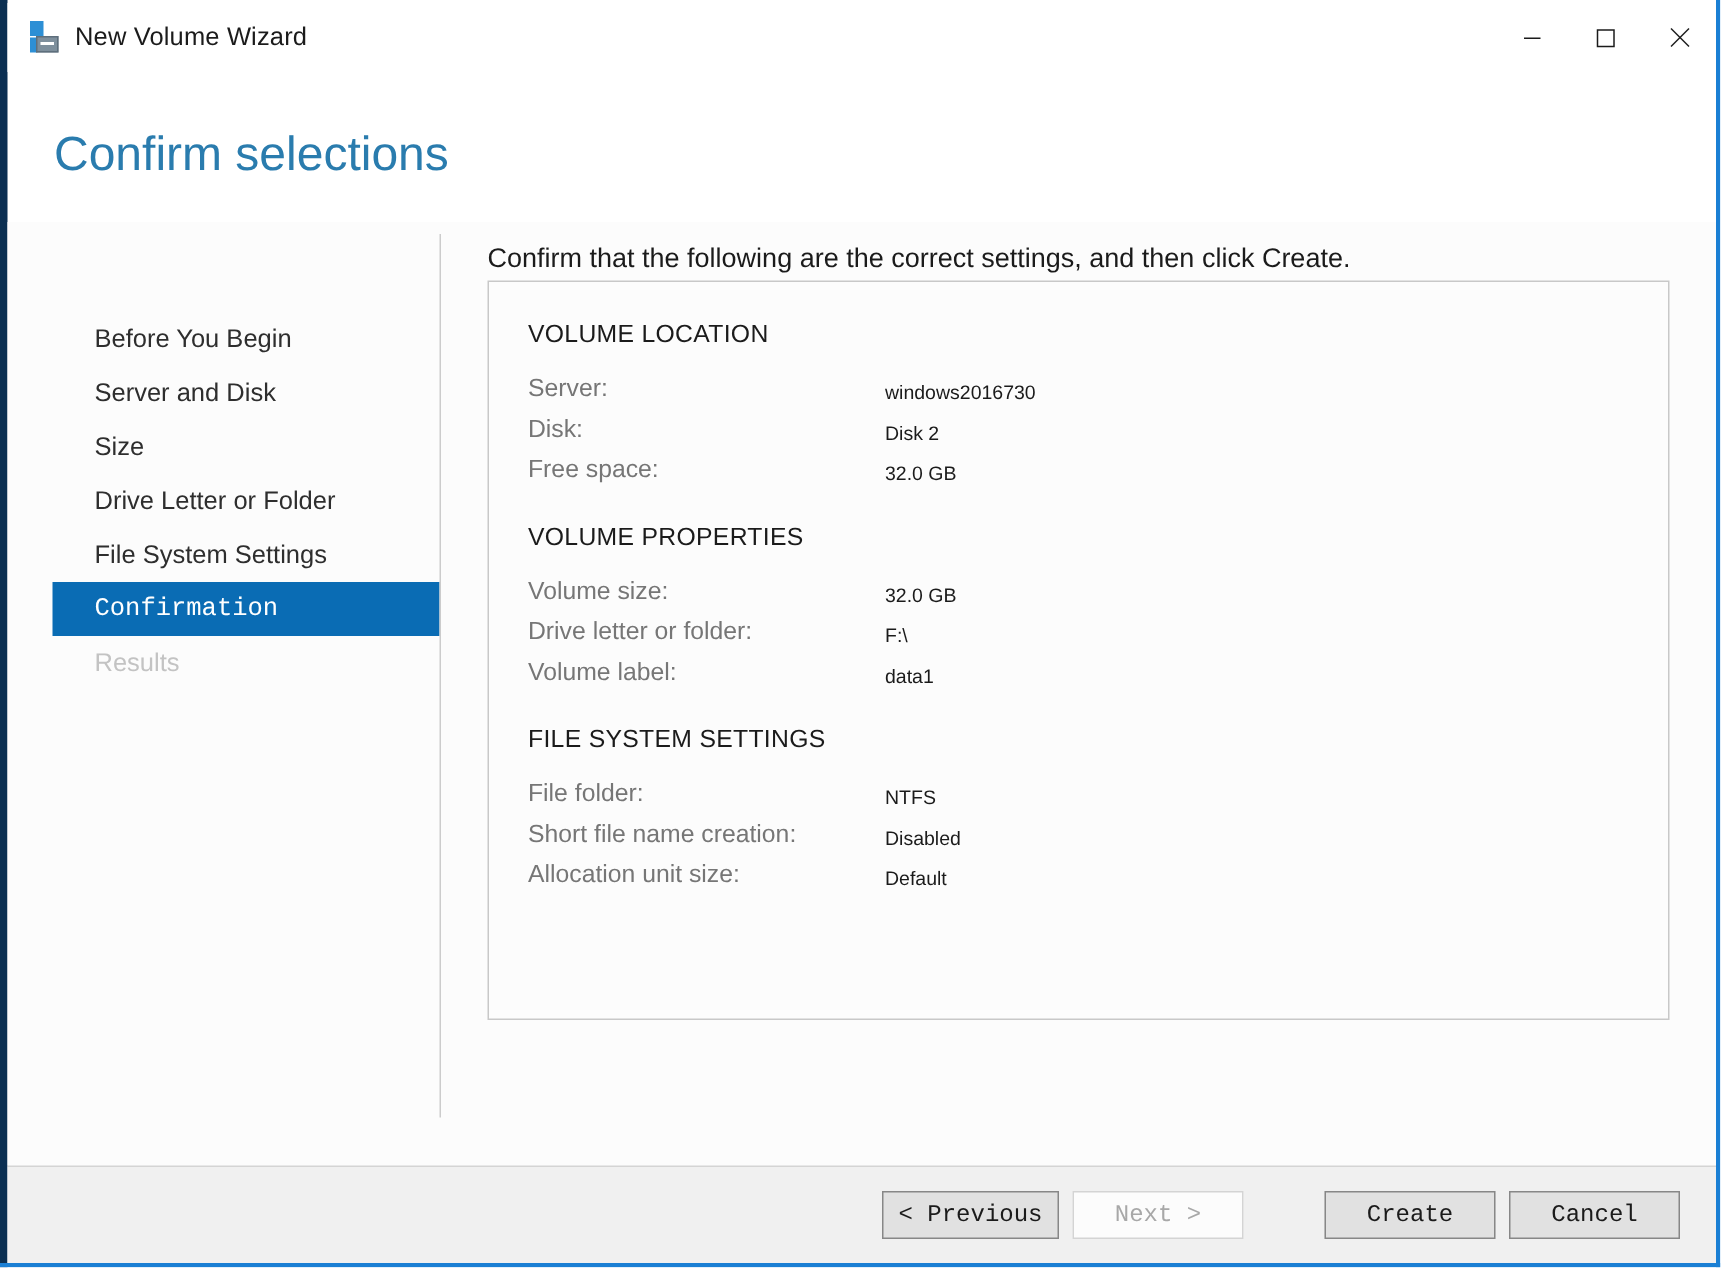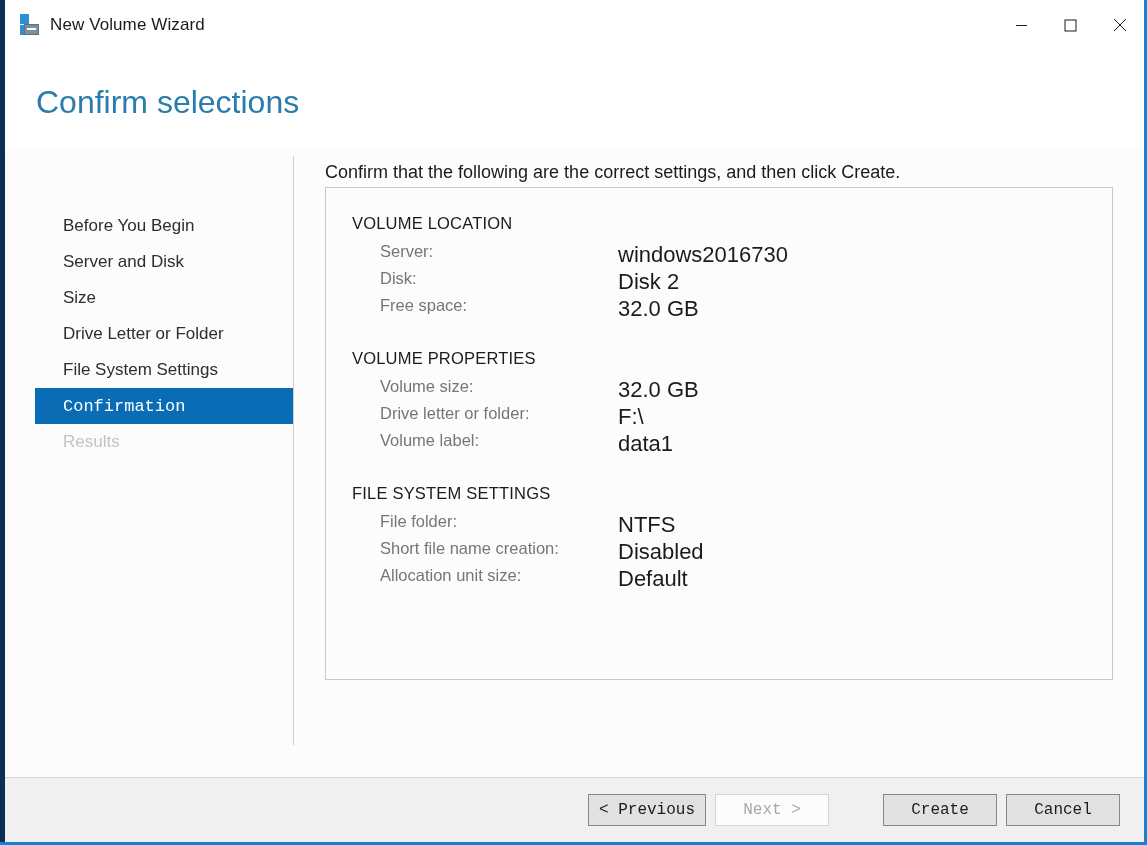--- a/index.html
+++ b/index.html
@@ -175,32 +175,31 @@
   .group-title {
     font-size: 16.5px;
     color: #1b1b1b;
     letter-spacing: 0.2px;
     margin-bottom: 9px;
     white-space: nowrap;
   }
   .row {
     display: flex;
     height: 27px;
-    align-items: flex-start;
-    margin-left: 28px;
+    align-items: flex-end;
   }
   .row-label {
     width: 238px;
     flex: none;
     font-size: 16.5px;
     color: #767676;
     white-space: nowrap;
   }
   .row-value {
-    font-size: 22px;
+    font-size: 13px;
     color: #1b1b1b;
     white-space: nowrap;
   }
 
   
   #footer-sep {
     position: absolute;
     left: 5px; top: 777px;
     width: 1139px; height: 1px;
     background: #d4d4d4;

